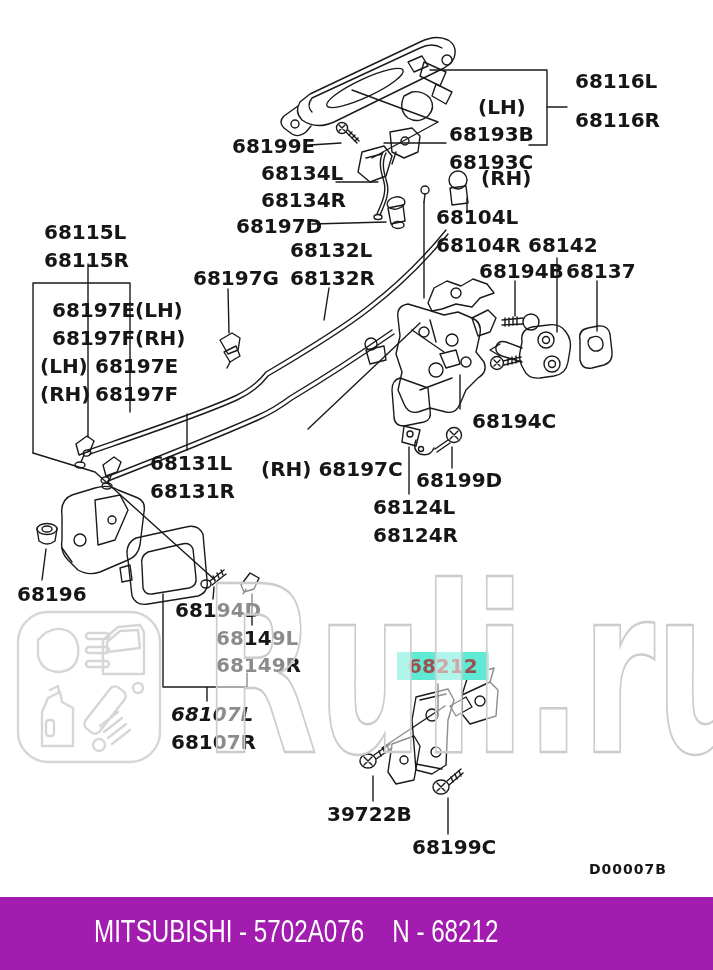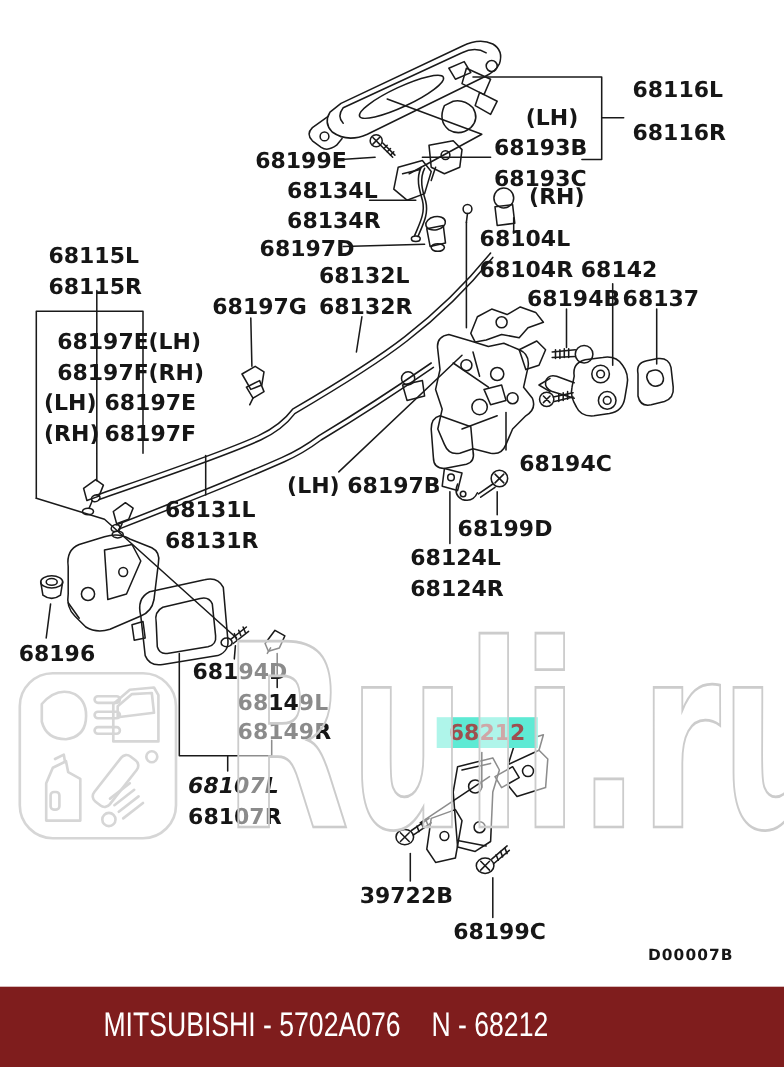--- a/index.html
+++ b/index.html
@@ -267,21 +267,21 @@
       <div class="plabel" style="left: 52px; top: 299px;">68197E</div>
       <div class="plabel" style="left: 135px; top: 299px;">(LH)</div>
       <div class="plabel" style="left: 52px; top: 327px;">68197F</div>
       <div class="plabel" style="left: 135px; top: 327px;">(RH)</div>
       <div class="plabel" style="left: 40px; top: 355px;">(LH)</div>
       <div class="plabel" style="left: 95px; top: 355px;">68197E</div>
       <div class="plabel" style="left: 40px; top: 383px;">(RH)</div>
       <div class="plabel" style="left: 95px; top: 383px;">68197F</div>
       <div class="plabel" style="left: 150px; top: 452px;">68131L</div>
       <div class="plabel" style="left: 150px; top: 480px;">68131R</div>
-      <div class="plabel" style="left: 261px; top: 430px;">(LH) 68197B</div>
+      <div class="plabel" style="left: 261px; top: 458px;">(RH) 68197C</div>
       <div class="plabel" style="left: 416px; top: 469px;">68199D</div>
       <div class="plabel" style="left: 373px; top: 496px;">68124L</div>
       <div class="plabel" style="left: 373px; top: 524px;">68124R</div>
       <div class="plabel" style="left: 472px; top: 410px;">68194C</div>
       <div class="plabel" style="left: 17px; top: 583px;">68196</div>
       <div class="plabel" style="left: 175px; top: 599px;">68194D</div>
       <div class="plabel" style="left: 216px; top: 627px;">68149L</div>
       <div class="plabel" style="left: 216px; top: 654px;">68149R</div>
       <div class="plabel" style="left: 171px; top: 703px; font-style: italic;">68107L</div>
       <div class="plabel" style="left: 171px; top: 731px;">68107R</div>
@@ -312,21 +312,21 @@
       </g>
       <g>
         <rect x="96" y="684" width="18" height="52" rx="6" transform="rotate(38 105 710)"></rect>
         <path d="M100,726 L118,712 M104,732 L122,718 M108,738 L126,724 M112,744 L130,730"></path>
         <circle cx="99" cy="745" r="6"></circle>
         <circle cx="138" cy="688" r="5"></circle>
       </g>
     </g>
   </svg>
 
-  <div class="footer" style="background: #7f1d1d;">
+  <div class="footer" style="background: #a21caf;">
     <div class="footer-inner">
       <span>MITSUBISHI - 5702A076</span>
       <span class="gap"></span>
       <span>N - 68212</span>
     </div>
   </div>
 
 </div>
 
 </body></html>

